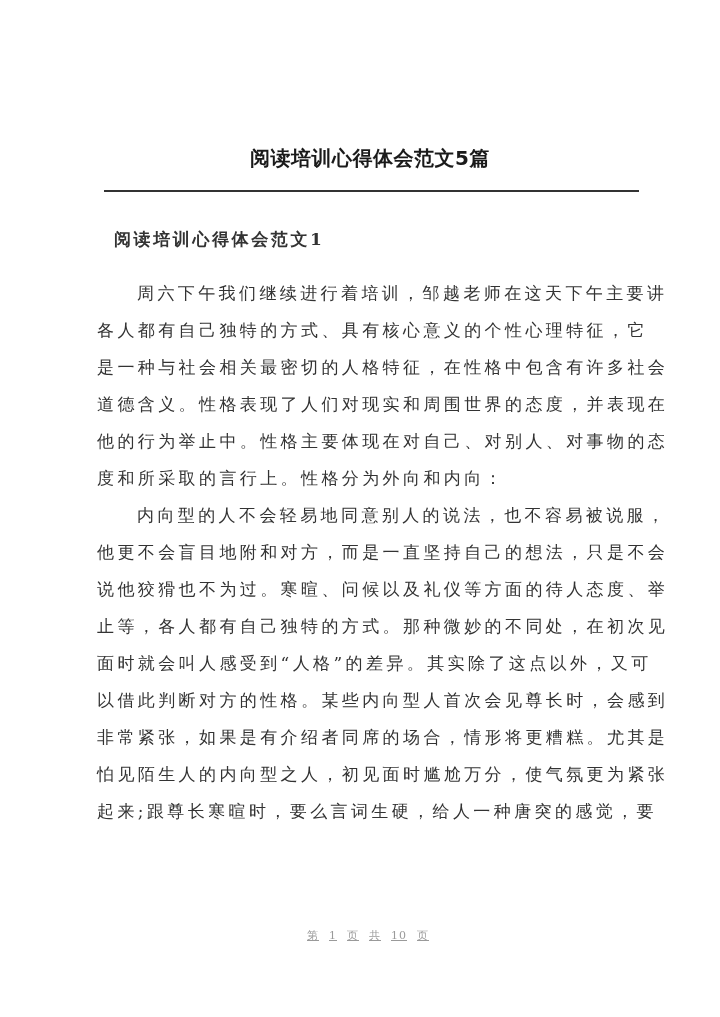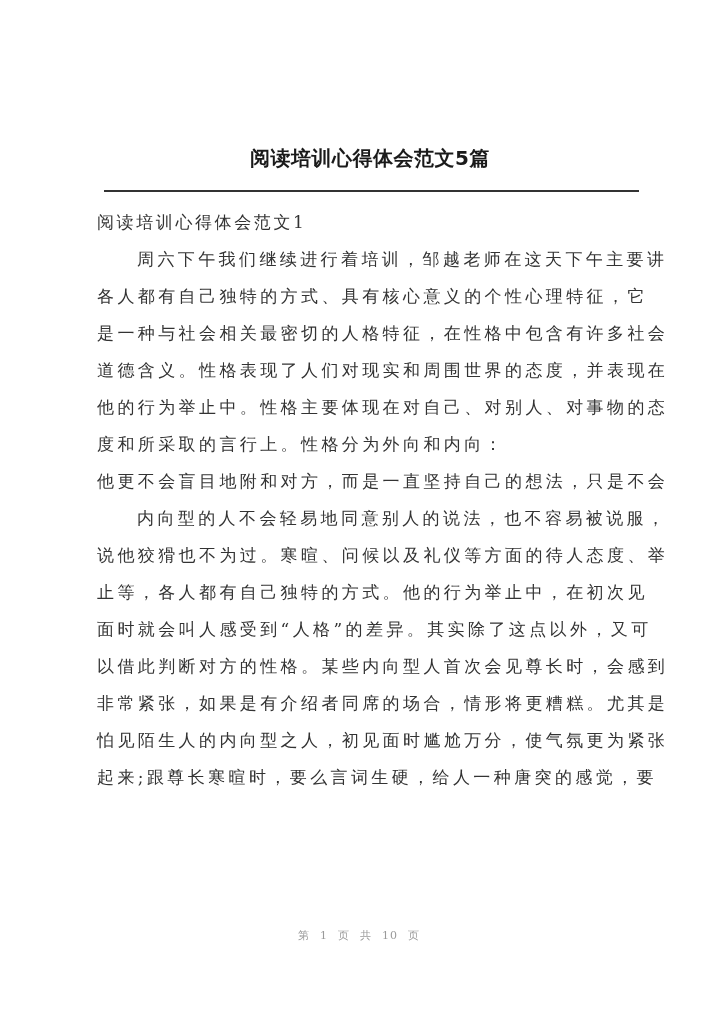--- a/index.html
+++ b/index.html
@@ -47,47 +47,48 @@
       top: 204px;
       left: 97px;
       width: 540px;
       font-family: "DejaVu Serif", serif;
       font-size: 17px;
       line-height: 37px;
       color: #333333;
       letter-spacing: 3.4px;
     }
     .section-heading {
-      margin: 0;
-      font-weight: normal;
+      margin: 17px;
+      font-weight: bold;
       font-size: 17px;
       line-height: 37px;
       letter-spacing: 2.6px;
       color: #333333;
     }
     .line {
       display: block;
       white-space: nowrap;
       height: 37px;
       line-height: 37px;
     }
     .line.indent {
       padding-left: 40px;
     }
     .footer {
       position: absolute;
       top: 928px;
-      left: 259px;
+      left: 268px;
       width: 200px;
       text-align: center;
       font-family: "DejaVu Serif", serif;
       font-size: 11px;
       color: #9a9a9a;
       word-spacing: 6px;
       letter-spacing: 1px;
+      text-decoration: underline;
     }
     .footer span { margin: 0 5px; }
   </style>
 </head>
 <body>
 
 <div class="page">
 
   <div class="doc-title">阅读培训心得体会范文5篇</div>
 
@@ -99,24 +100,24 @@
     <div class="para-block">
       <span class="line indent">周六下午我们继续进行着培训，邹越老师在这天下午主要讲</span>
       <span class="line">各人都有自己独特的方式、具有核心意义的个性心理特征，它</span>
       <span class="line">是一种与社会相关最密切的人格特征，在性格中包含有许多社会</span>
       <span class="line">道德含义。性格表现了人们对现实和周围世界的态度，并表现在</span>
       <span class="line">他的行为举止中。性格主要体现在对自己、对别人、对事物的态</span>
       <span class="line">度和所采取的言行上。性格分为外向和内向：</span>
     </div>
 
     <div class="para-block">
+      <span class="line indent">内向型的人不会轻易地同意别人的说法，也不容易被说服，</span>
       <span class="line">他更不会盲目地附和对方，而是一直坚持自己的想法，只是不会</span>
-      <span class="line indent">内向型的人不会轻易地同意别人的说法，也不容易被说服，</span>
       <span class="line">说他狡猾也不为过。寒暄、问候以及礼仪等方面的待人态度、举</span>
-      <span class="line">止等，各人都有自己独特的方式。他的行为举止中，在初次见</span>
+      <span class="line">止等，各人都有自己独特的方式。那种微妙的不同处，在初次见</span>
       <span class="line">面时就会叫人感受到“人格”的差异。其实除了这点以外，又可</span>
       <span class="line">以借此判断对方的性格。某些内向型人首次会见尊长时，会感到</span>
       <span class="line">非常紧张，如果是有介绍者同席的场合，情形将更糟糕。尤其是</span>
       <span class="line">怕见陌生人的内向型之人，初见面时尴尬万分，使气氛更为紧张</span>
       <span class="line">起来;跟尊长寒暄时，要么言词生硬，给人一种唐突的感觉，要</span>
     </div>
   </div>
 
   <div class="footer">
     <span>第</span><span>1</span><span>页</span><span>共</span><span>10</span><span>页</span>

